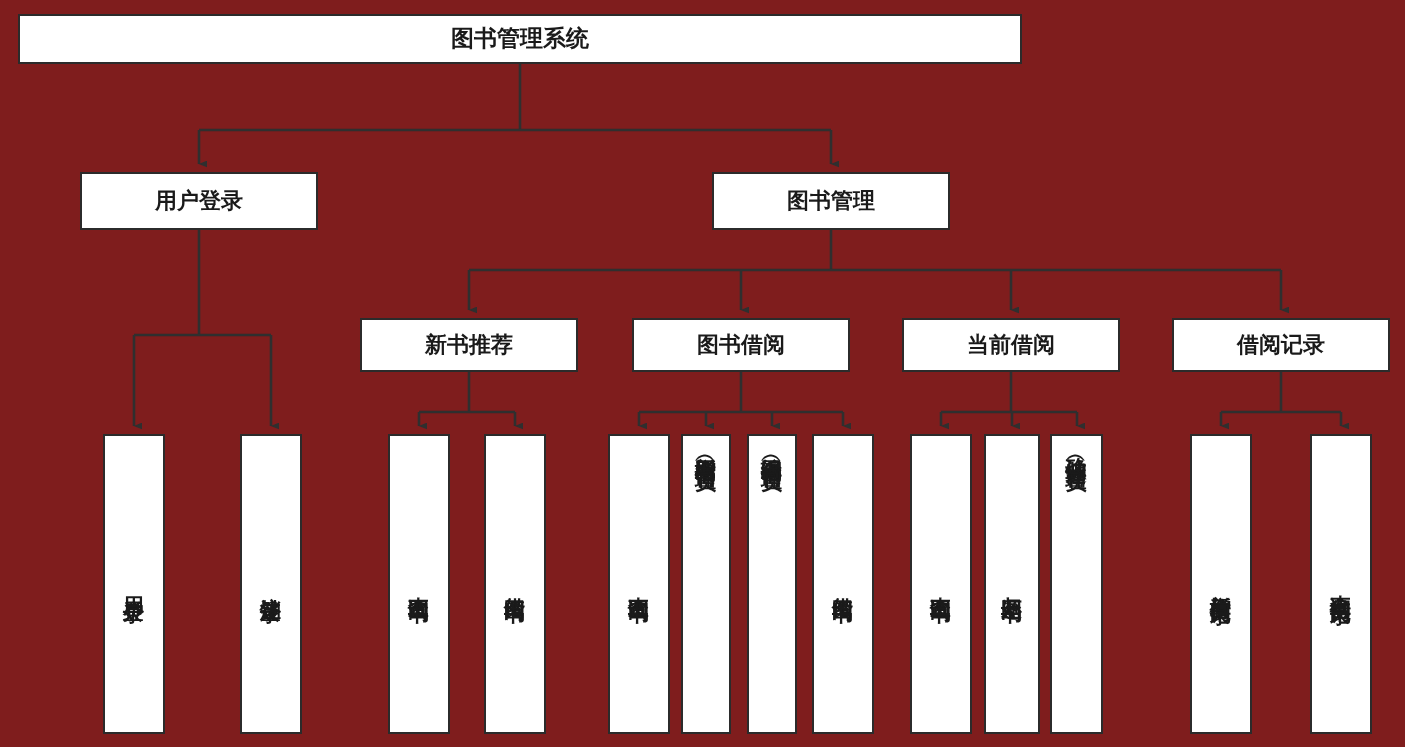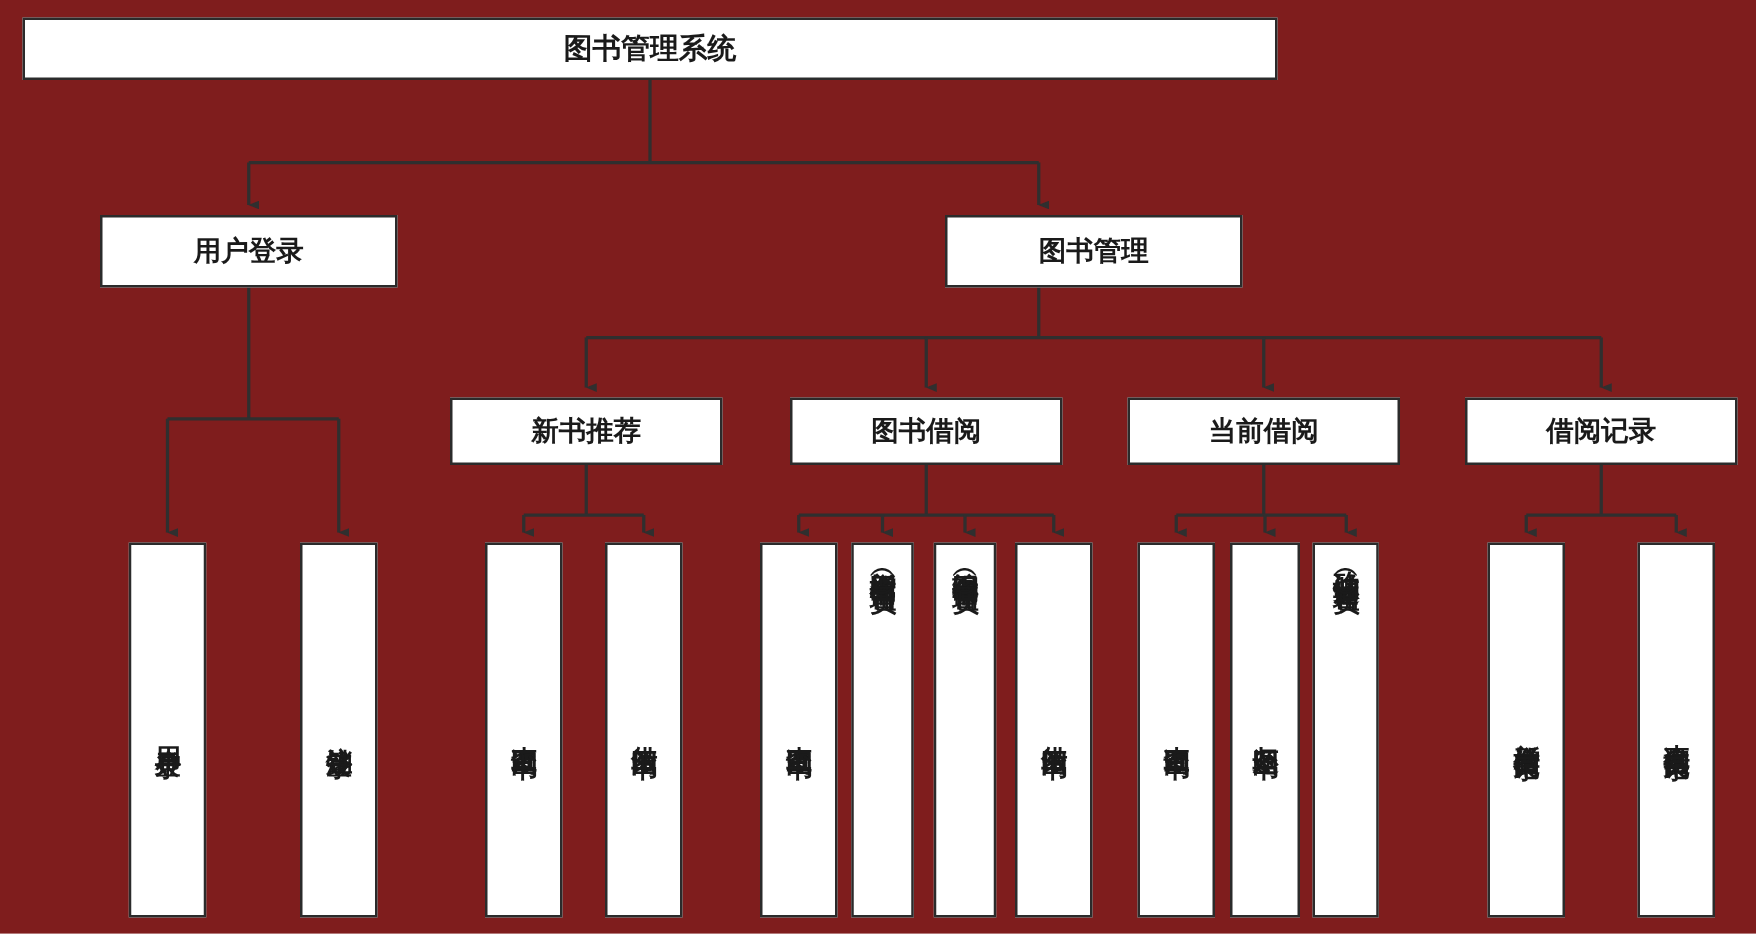--- a/index.html
+++ b/index.html
@@ -120,21 +120,21 @@
     </g>
   </svg>
 
   <div class="node-box" style="left:18px; top:14px; width:1004px; height:50px;">
     <span class="node-label root-label">图书管理系统</span>
   </div>
 
   <div class="node-box" style="left:80px; top:172px; width:238px; height:58px;">
     <span class="node-label h-label">用户登录</span>
   </div>
-  <div class="node-box" style="left:756px; top:172px; width:238px; height:58px;">
+  <div class="node-box" style="left:712px; top:172px; width:238px; height:58px;">
     <span class="node-label h-label">图书管理</span>
   </div>
 
   <div class="node-box" style="left:632px; top:318px; width:218px; height:54px;">
     <span class="node-label h-label">图书借阅</span>
   </div>
   <div class="node-box" style="left:360px; top:318px; width:218px; height:54px;">
     <span class="node-label h-label">新书推荐</span>
   </div>
   <div class="node-box" style="left:1172px; top:318px; width:218px; height:54px;">

